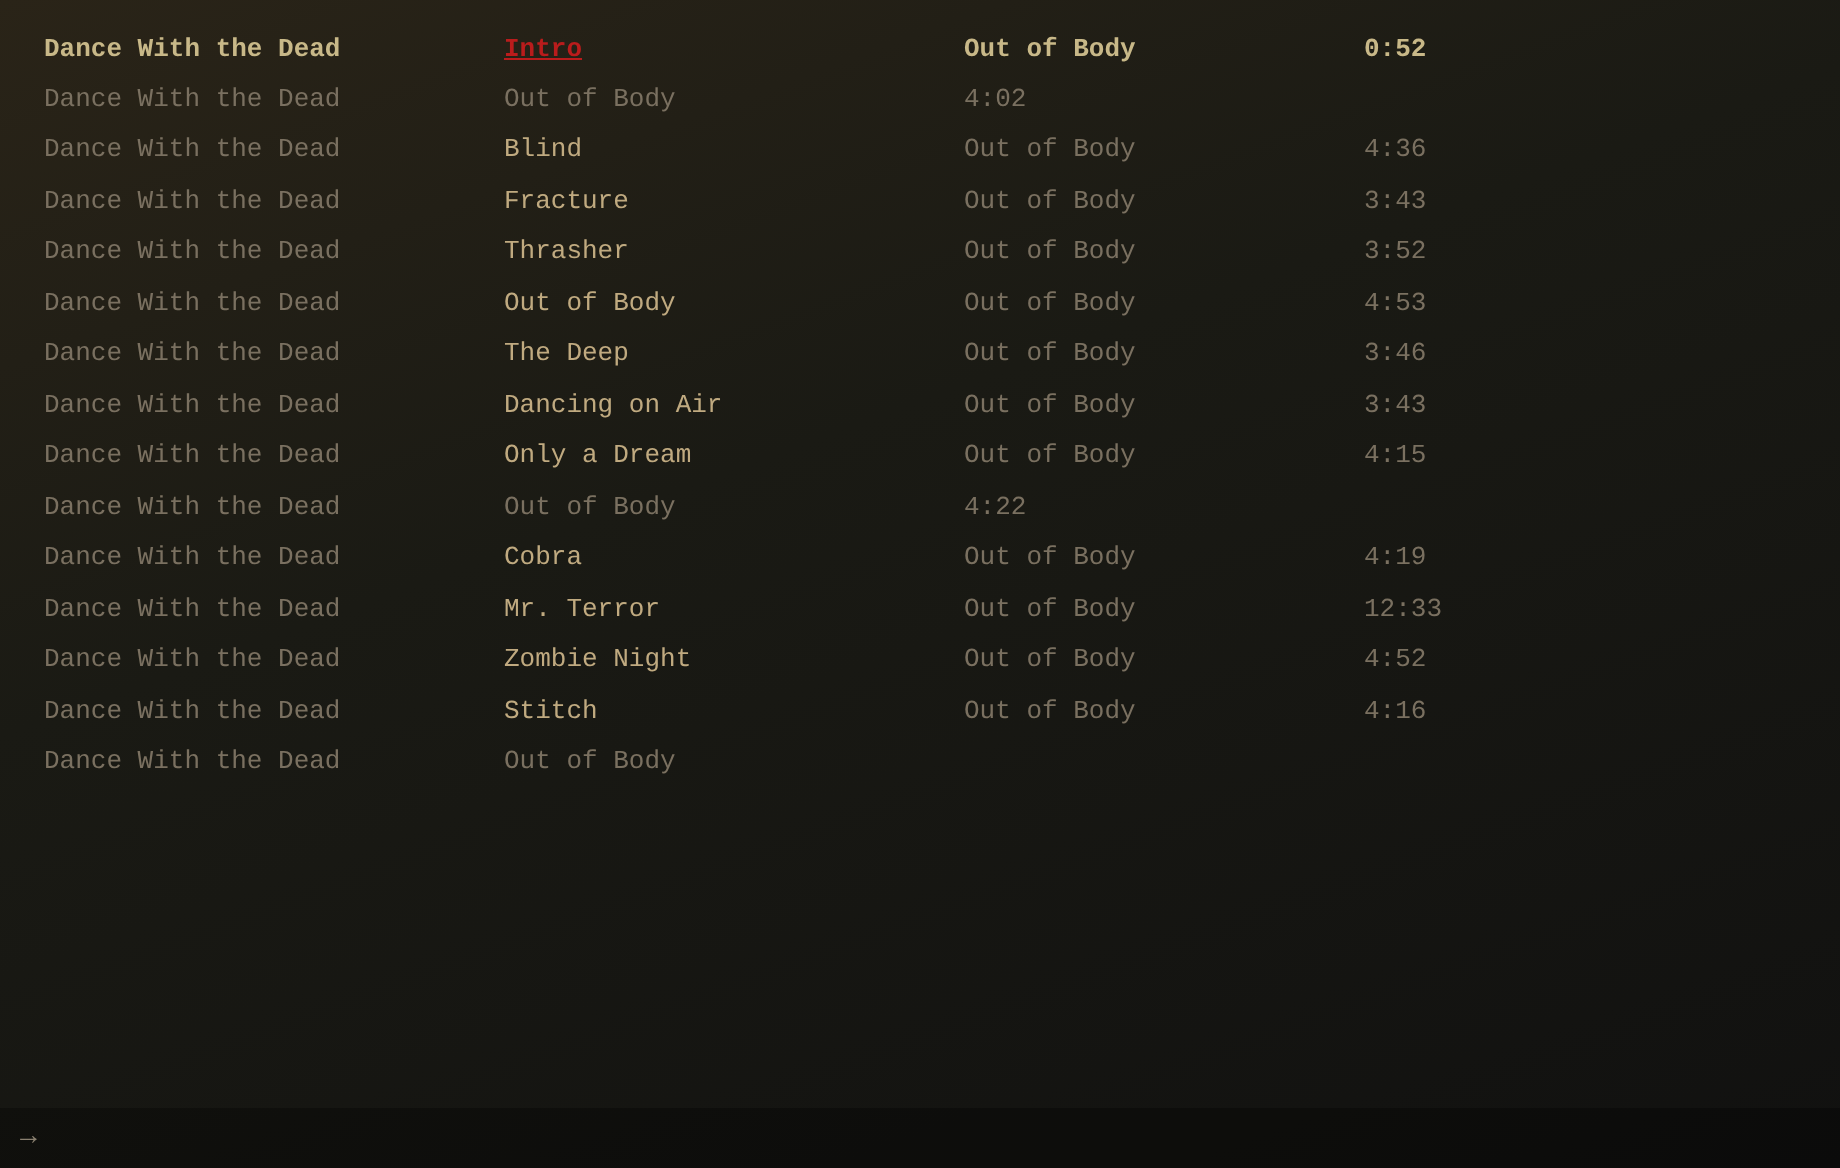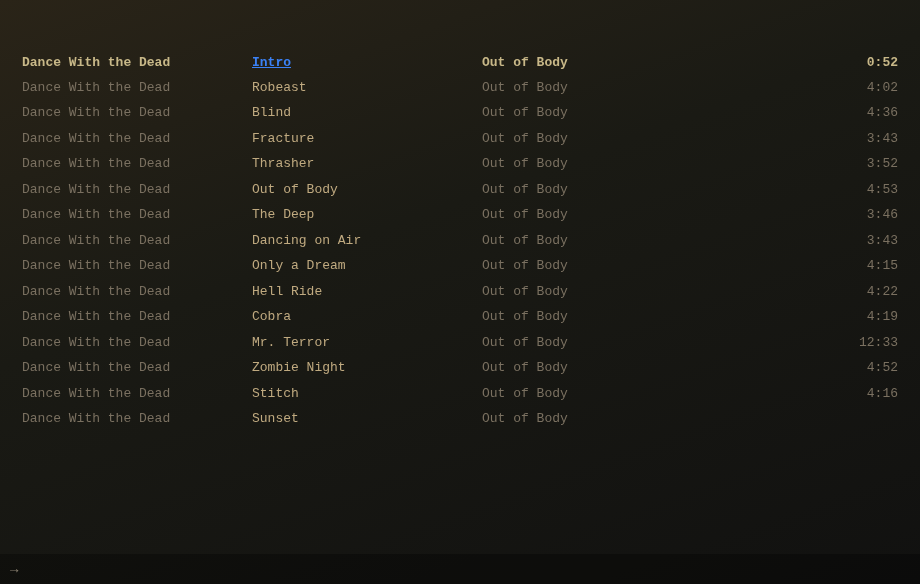--- a/index.html
+++ b/index.html
@@ -15,43 +15,42 @@
       font-family: 'Courier New', Courier, monospace;
       font-size: 13px;
       color: #8a8070;
       overflow: hidden;
       position: relative;
     }
 
     .track-list {
       width: 100%;
       padding: 12px;
-      margin-top: 38px;
     }
 
     .track-row {
       display: grid;
       grid-template-columns: 230px 230px 200px 1fr;
       padding: 3px 10px;
       line-height: 1.5;
     }
 
     .track-row.header {
       color: #c8b888;
       font-weight: bold;
       padding-bottom: 2px;
     }
 
     .col-artist { color: #7a7060; }
     .col-title { color: #c0aa80; }
     .col-album { color: #7a7060; }
-    .col-duration { text-align: right; color: #7a7060; }
+    .col-duration { text-align: left; color: #7a7060; }
 
     .header .col-artist { color: #c8b888; }
-    .header .col-title { color: #3b82f6; text-decoration: underline; }
+    .header .col-title { color: #b91c1c; text-decoration: underline; }
     .header .col-album { color: #c8b888; }
     .header .col-duration { color: #c8b888; }
 
     .bottom-bar {
       position: absolute;
       bottom: 0;
       left: 0;
       width: 100%;
       height: 30px;
       display: flex;
@@ -70,21 +69,20 @@
 
 <div class="track-list">
   <div class="track-row header">
     <span class="col-artist">Dance With the Dead</span>
     <span class="col-title">Intro</span>
     <span class="col-album">Out of Body</span>
     <span class="col-duration">0:52</span>
   </div>
 <div class="track-row">
       <span class="col-artist">Dance With the Dead</span>
-      <span class="col-title">Robeast</span>
       <span class="col-album">Out of Body</span>
       <span class="col-duration">4:02</span>
     </div>
     <div class="track-row">
       <span class="col-artist">Dance With the Dead</span>
       <span class="col-title">Blind</span>
       <span class="col-album">Out of Body</span>
       <span class="col-duration">4:36</span>
     </div>
     <div class="track-row">
@@ -118,21 +116,20 @@
       <span class="col-duration">3:43</span>
     </div>
     <div class="track-row">
       <span class="col-artist">Dance With the Dead</span>
       <span class="col-title">Only a Dream</span>
       <span class="col-album">Out of Body</span>
       <span class="col-duration">4:15</span>
     </div>
     <div class="track-row">
       <span class="col-artist">Dance With the Dead</span>
-      <span class="col-title">Hell Ride</span>
       <span class="col-album">Out of Body</span>
       <span class="col-duration">4:22</span>
     </div>
     <div class="track-row">
       <span class="col-artist">Dance With the Dead</span>
       <span class="col-title">Cobra</span>
       <span class="col-album">Out of Body</span>
       <span class="col-duration">4:19</span>
     </div>
     <div class="track-row">
@@ -148,20 +145,19 @@
       <span class="col-duration">4:52</span>
     </div>
     <div class="track-row">
       <span class="col-artist">Dance With the Dead</span>
       <span class="col-title">Stitch</span>
       <span class="col-album">Out of Body</span>
       <span class="col-duration">4:16</span>
     </div>
     <div class="track-row">
       <span class="col-artist">Dance With the Dead</span>
-      <span class="col-title">Sunset</span>
       <span class="col-album">Out of Body</span>
     </div>
   </div>
 
 <div class="bottom-bar">
   <span class="arrow-icon">→</span>
 </div>
 
 </body></html>

